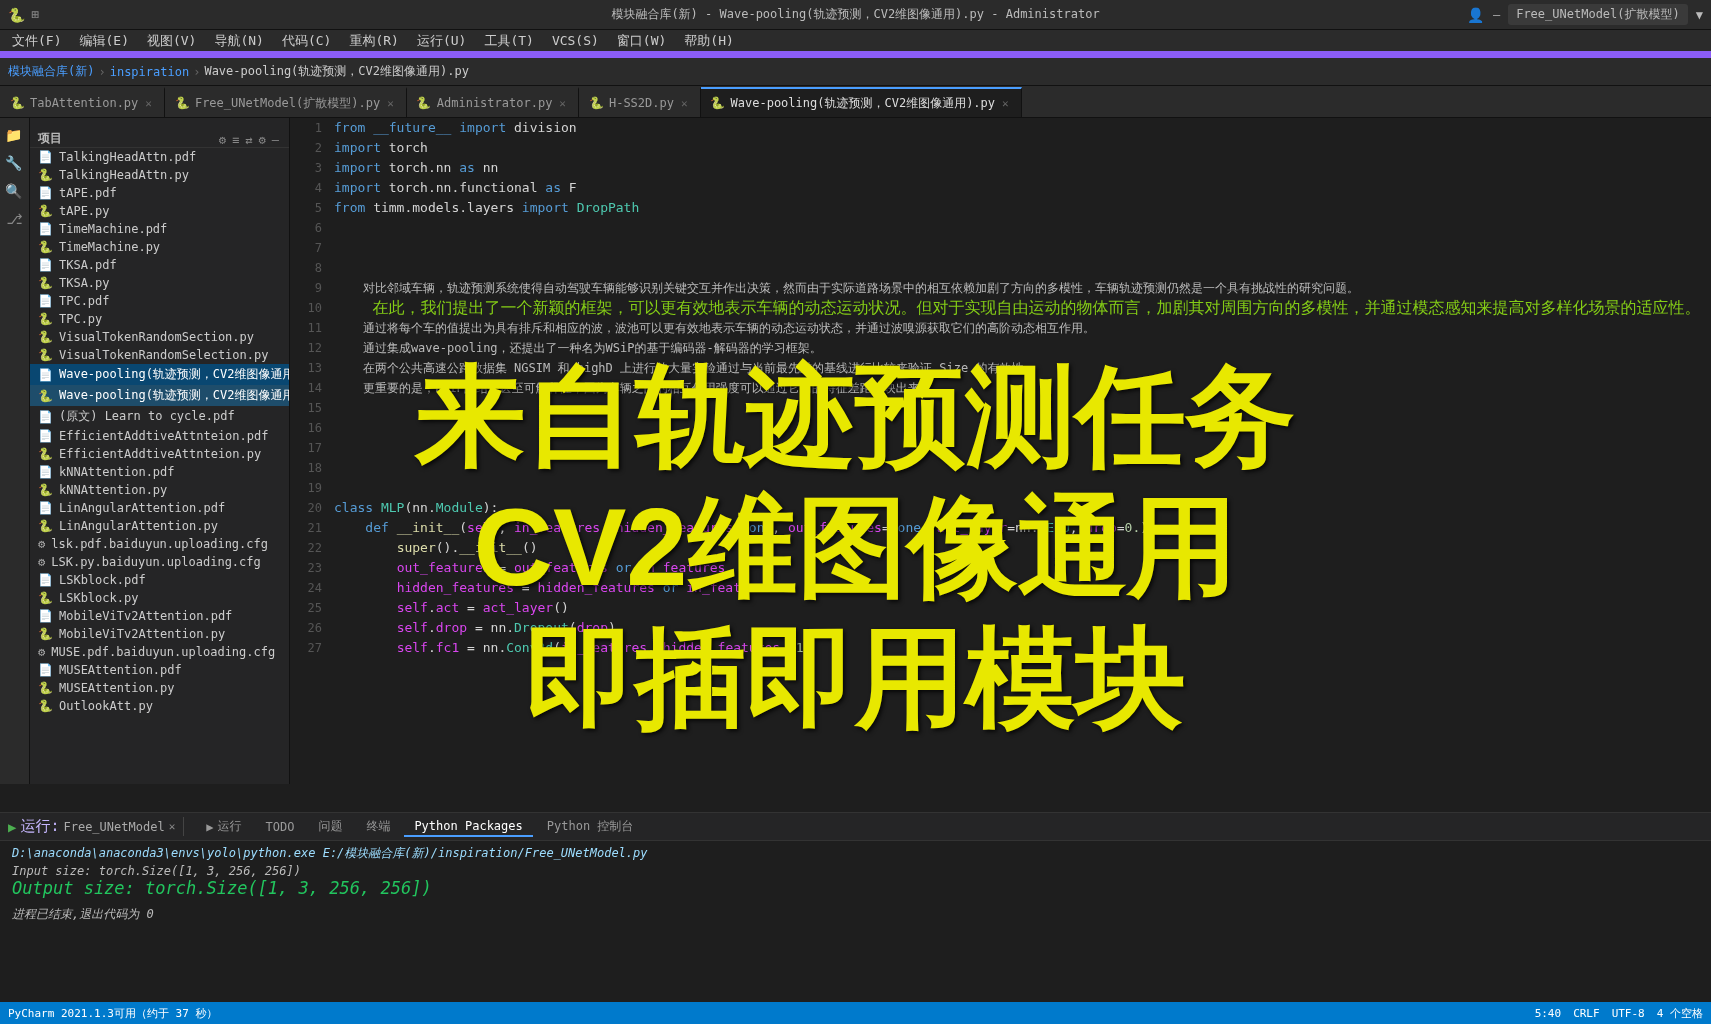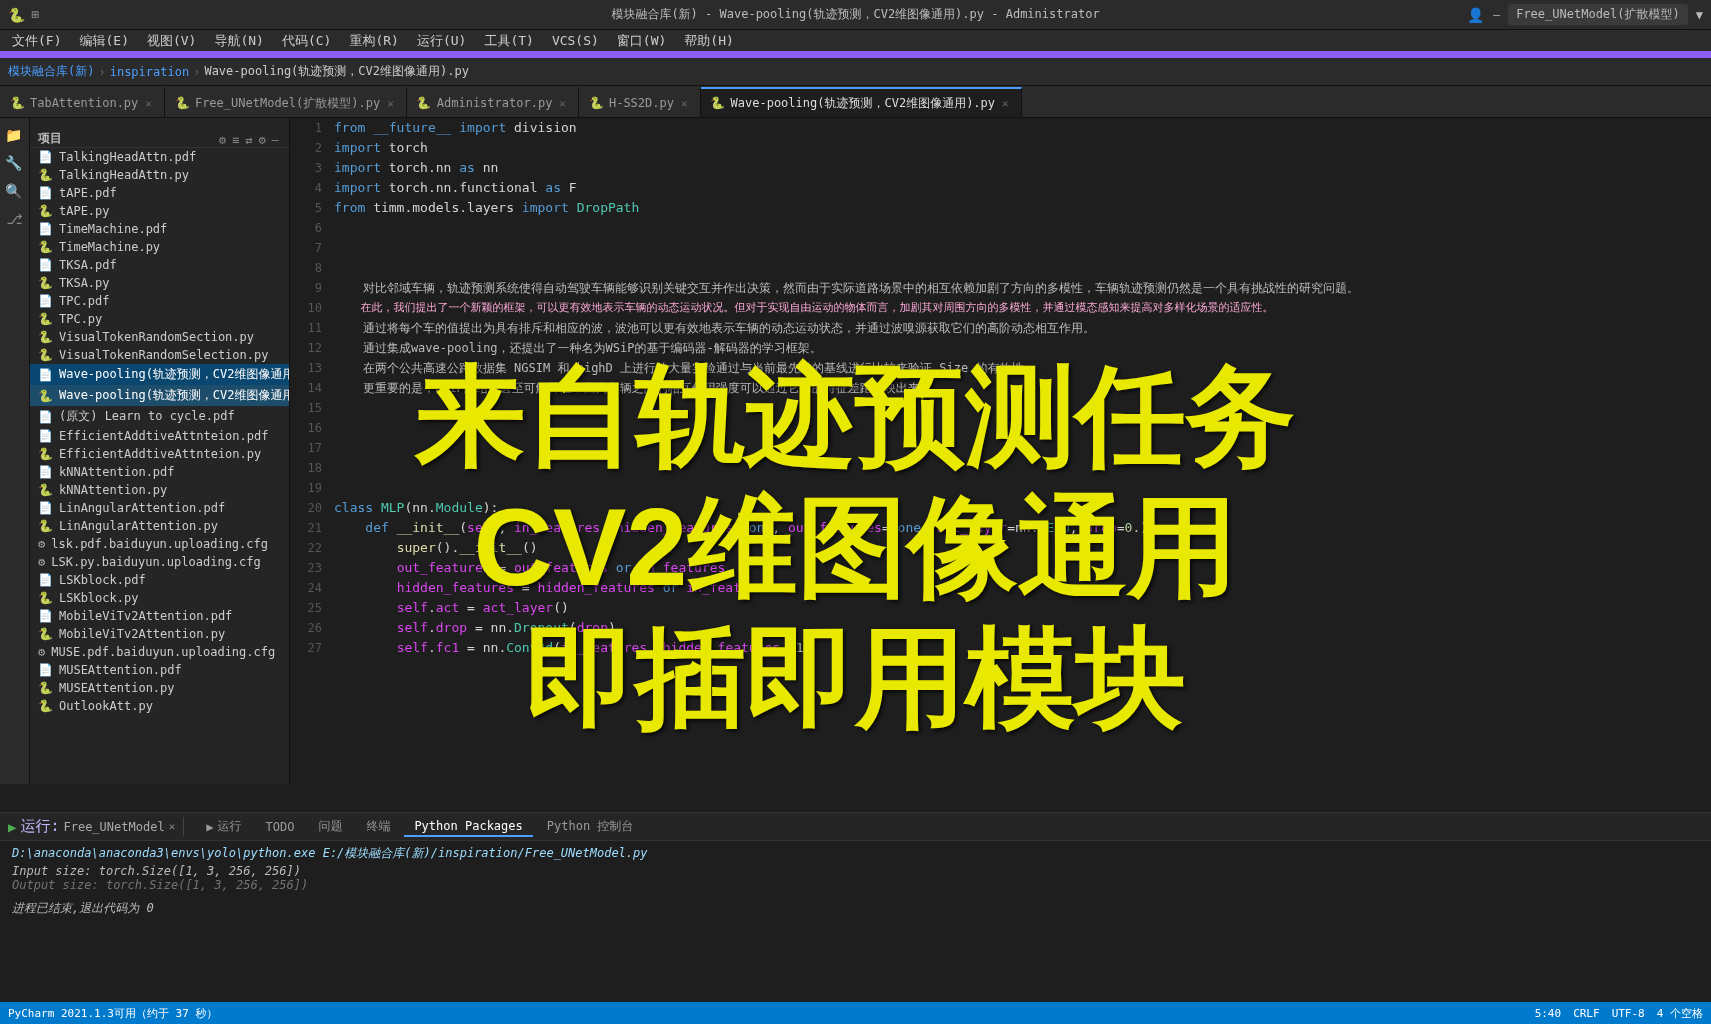--- a/index.html
+++ b/index.html
@@ -587,21 +587,21 @@
       <div class="line">
         <span class="line-num">8</span>
         <span class="line-code"></span>
       </div>
       <div class="line">
         <span class="line-num">9</span>
         <span class="line-code" style="color:#bbb; font-size:12px;">    对比邻域车辆，轨迹预测系统使得自动驾驶车辆能够识别关键交互并作出决策，然而由于实际道路场景中的相互依赖加剧了方向的多模性，车辆轨迹预测仍然是一个具有挑战性的研究问题。</span>
       </div>
       <div class="line">
         <span class="line-num">10</span>
-        <span class="line-code" style="color:#f9a8d4; font-size:11px;">    在此，我们提出了一个新颖的框架，可以更有效地表示车辆的动态运动状况。但对于实现自由运动的物体而言，加剧其对周围方向的多模性，并通过模态感知来提高对多样化场景的适应性。</span>
+        <span class="line-code" style="color:#84cc16; font-size:16px;">    在此，我们提出了一个新颖的框架，可以更有效地表示车辆的动态运动状况。但对于实现自由运动的物体而言，加剧其对周围方向的多模性，并通过模态感知来提高对多样化场景的适应性。</span>
       </div>
       <div class="line">
         <span class="line-num">11</span>
         <span class="line-code" style="color:#bbb; font-size:12px;">    通过将每个车的值提出为具有排斥和相应的波，波池可以更有效地表示车辆的动态运动状态，并通过波嗅源获取它们的高阶动态相互作用。</span>
       </div>
       <div class="line">
         <span class="line-num">12</span>
         <span class="line-code" style="color:#bbb; font-size:12px;">    通过集成wave-pooling，还提出了一种名为WSiP的基于编码器-解码器的学习框架。</span>
       </div>
       <div class="line">
@@ -695,21 +695,21 @@
     </div>
     <div class="bottom-tab">
       <span>Python 控制台</span>
     </div>
   </div>
   <div id="bottom-content" style="padding-left:12px;font-style:italic;">
     <div style="color:#9cdcfe; font-size:12px;">
       <span>D:\anaconda\anaconda3\envs\yolo\python.exe E:/模块融合库(新)/inspiration/Free_UNetModel.py</span>
     </div>
     <div style="color:#bbb; font-size:12px; margin-top:2px;">Input size: torch.Size([1, 3, 256, 256])</div>
-    <div style="color:#737373; font-size:12px;">Output size: torch.Size([1, 3, 256, 256])</div>
+    <div style="color:#22c55e; font-size:17px;">Output size: torch.Size([1, 3, 256, 256])</div>
     <div style="height:8px;"></div>
     <div style="color:#bbb; font-size:12px;">进程已结束,退出代码为 0</div>
   </div>
 </div>
 
 <div id="statusbar">
   <div id="statusbar-left">
     <span style="cursor:pointer;">PyCharm 2021.1.3可用（约于 37 秒）</span>
   </div>
   <div id="statusbar-right">

